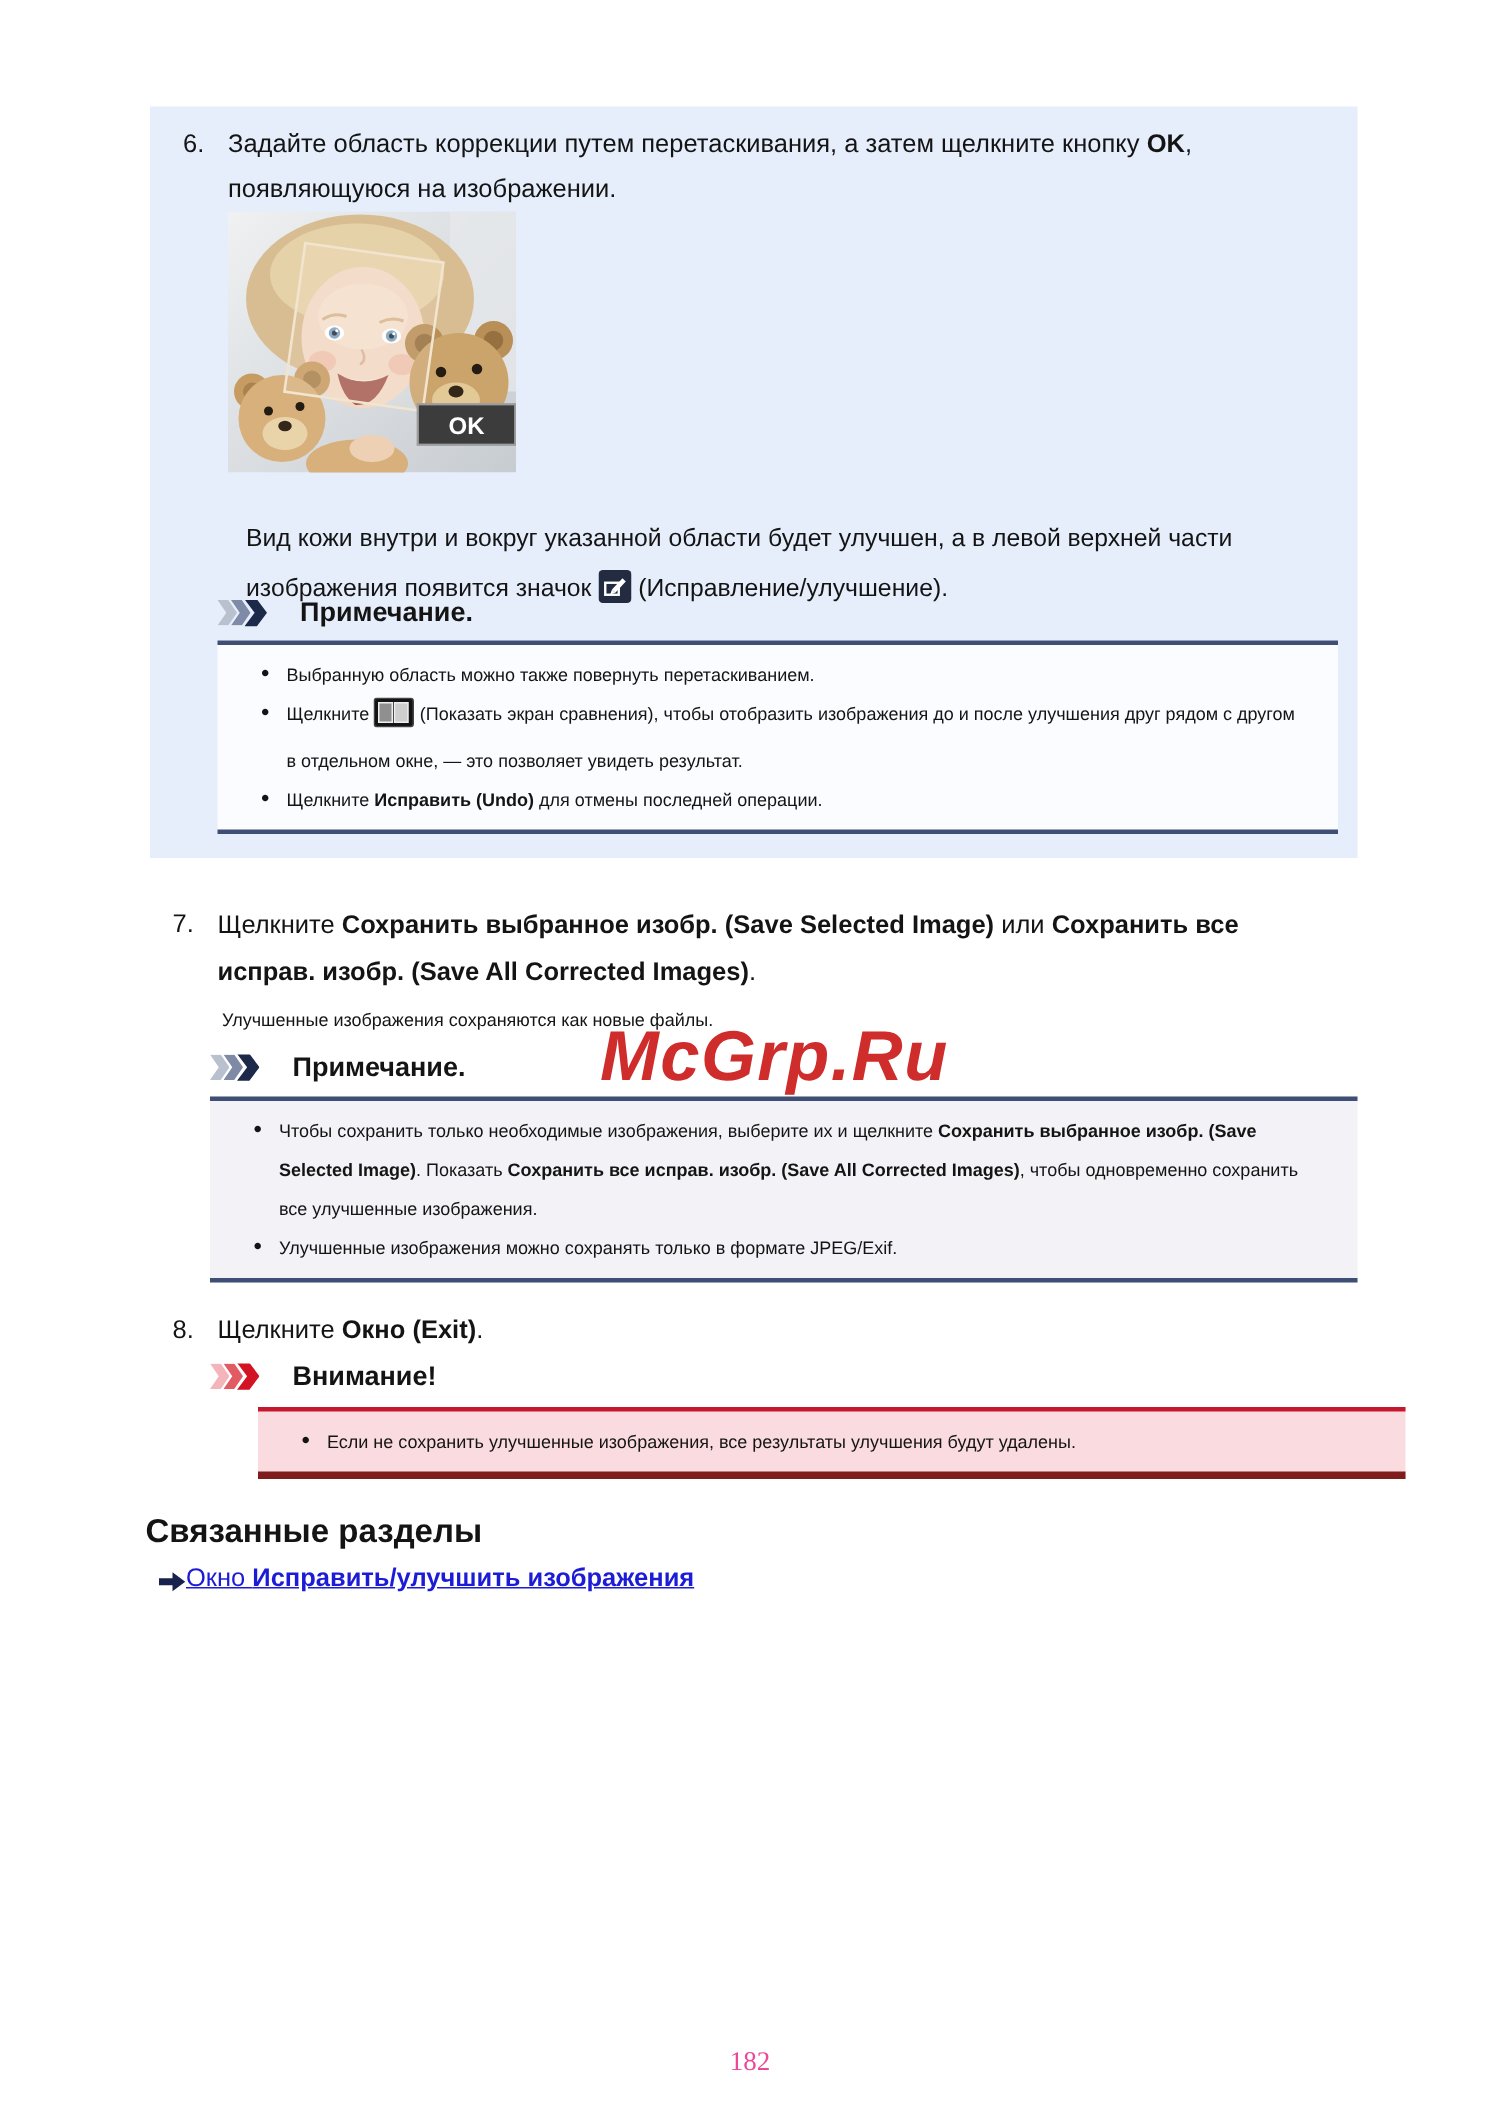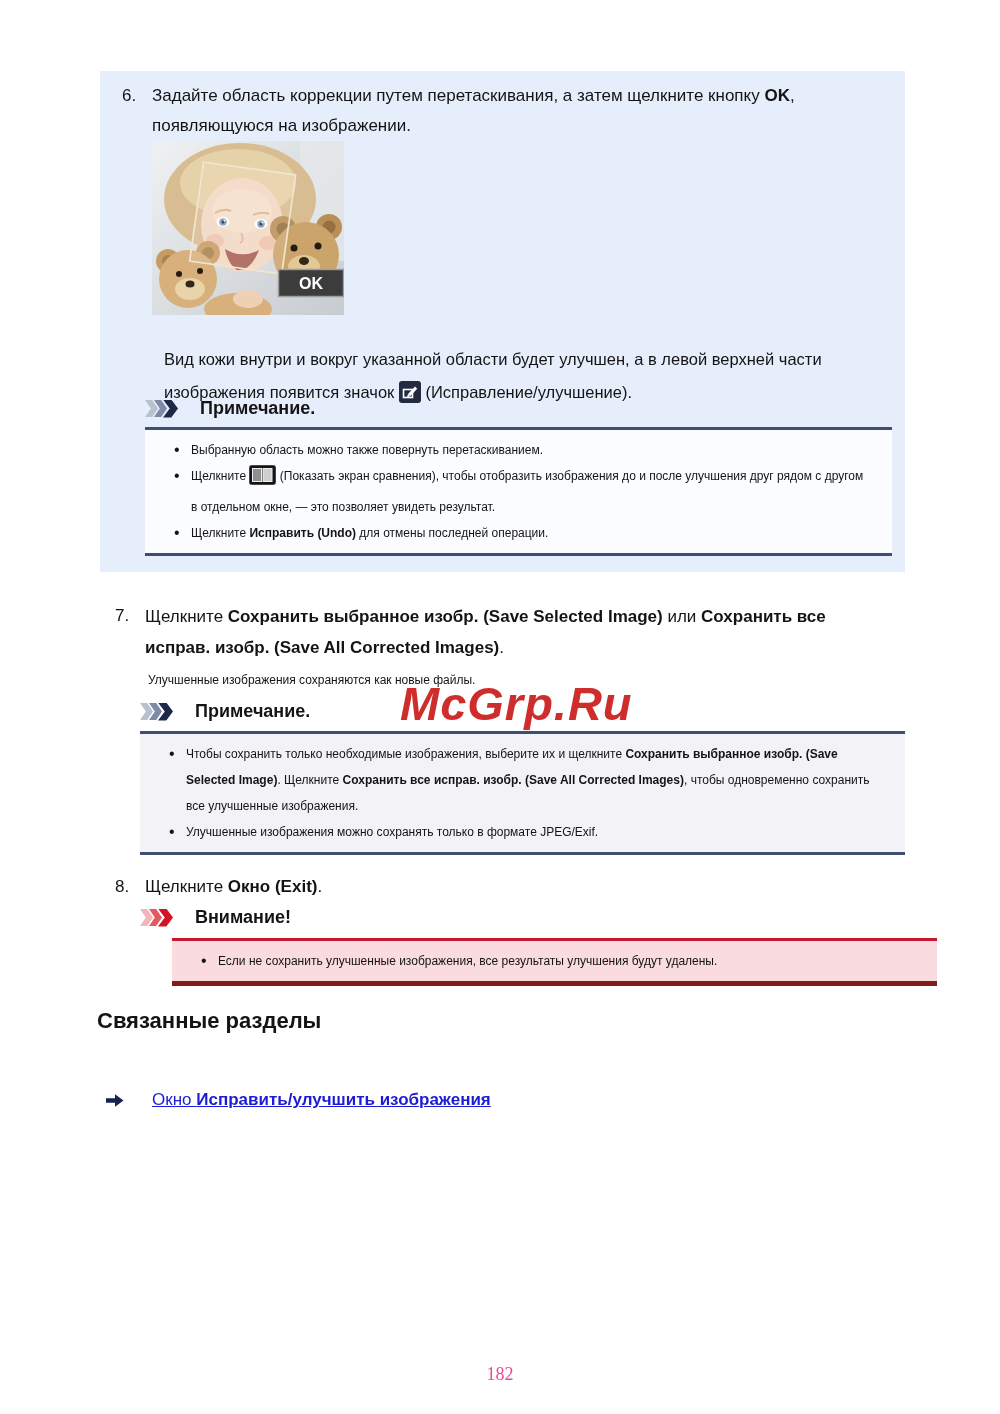--- a/index.html
+++ b/index.html
@@ -52,21 +52,21 @@
   .s7 .step-text { width:700px; line-height:31px; }
   .s7sub { position:absolute; left:148px; top:667px; margin:0; font-size:12px; line-height:26px; }
   .s8 { position:absolute; left:115px; top:872px; }
 
   
   .watermark { position:absolute; left:400px; top:676px; z-index:5;
                font-size:47px; font-weight:700; font-style:italic; letter-spacing:1px; color:#cf2c2c; }
 
   
   .rel-title { position:absolute; left:97px; top:1008px; margin:0; font-size:22px; font-weight:700; }
-  .link-row { position:absolute; left:106px; top:1090px; display:flex; align-items:center; gap:28px; }
+  .link-row { position:absolute; left:106px; top:1042px; display:flex; align-items:flex-end; gap:0; }
   .link { color:#1c1cd6; text-decoration:underline; font-size:17px; cursor:pointer; }
 
   
   .icon-inline { display:inline-block; vertical-align:-5px; }
 
   .page-number { position:absolute; left:0; top:1364px; width:100%; text-align:center;
                  font-family:"Liberation Serif", serif; font-size:18px; color:#ec4899; }
 </style>
 </head>
 <body>
@@ -194,21 +194,21 @@
       <span class="chev n1"></span>
       <span class="chev n2"></span>
       <span class="chev n3 big"></span>
     </span>
     <span class="note-title">Примечание.</span>
   </div>
 
   <div class="note-box nbox2">
     <ul>
       <li>
-        <span>Чтобы сохранить только необходимые изображения, выберите их и щелкните </span><b>Сохранить выбранное изобр. (Save Selected Image)</b><span>. Щелкните </span><b>Сохранить все исправ. изобр. (Save All Corrected Images)</b><span>, чтобы одновременно сохранить все улучшенные изображения.</span>
+        <span>Чтобы сохранить только необходимые изображения, выберите их и щелкните </span><b>Сохранить выбранное изобр. (Save Selected Image)</b><span>. Показать </span><b>Сохранить все исправ. изобр. (Save All Corrected Images)</b><span>, чтобы одновременно сохранить все улучшенные изображения.</span>
       </li>
       <li>
         <span>Улучшенные изображения можно сохранять только в формате JPEG/Exif.</span>
       </li>
     </ul>
   </div>
 
   <div class="step s8">
     <span class="step-num">8.</span>
     <div class="step-text">

